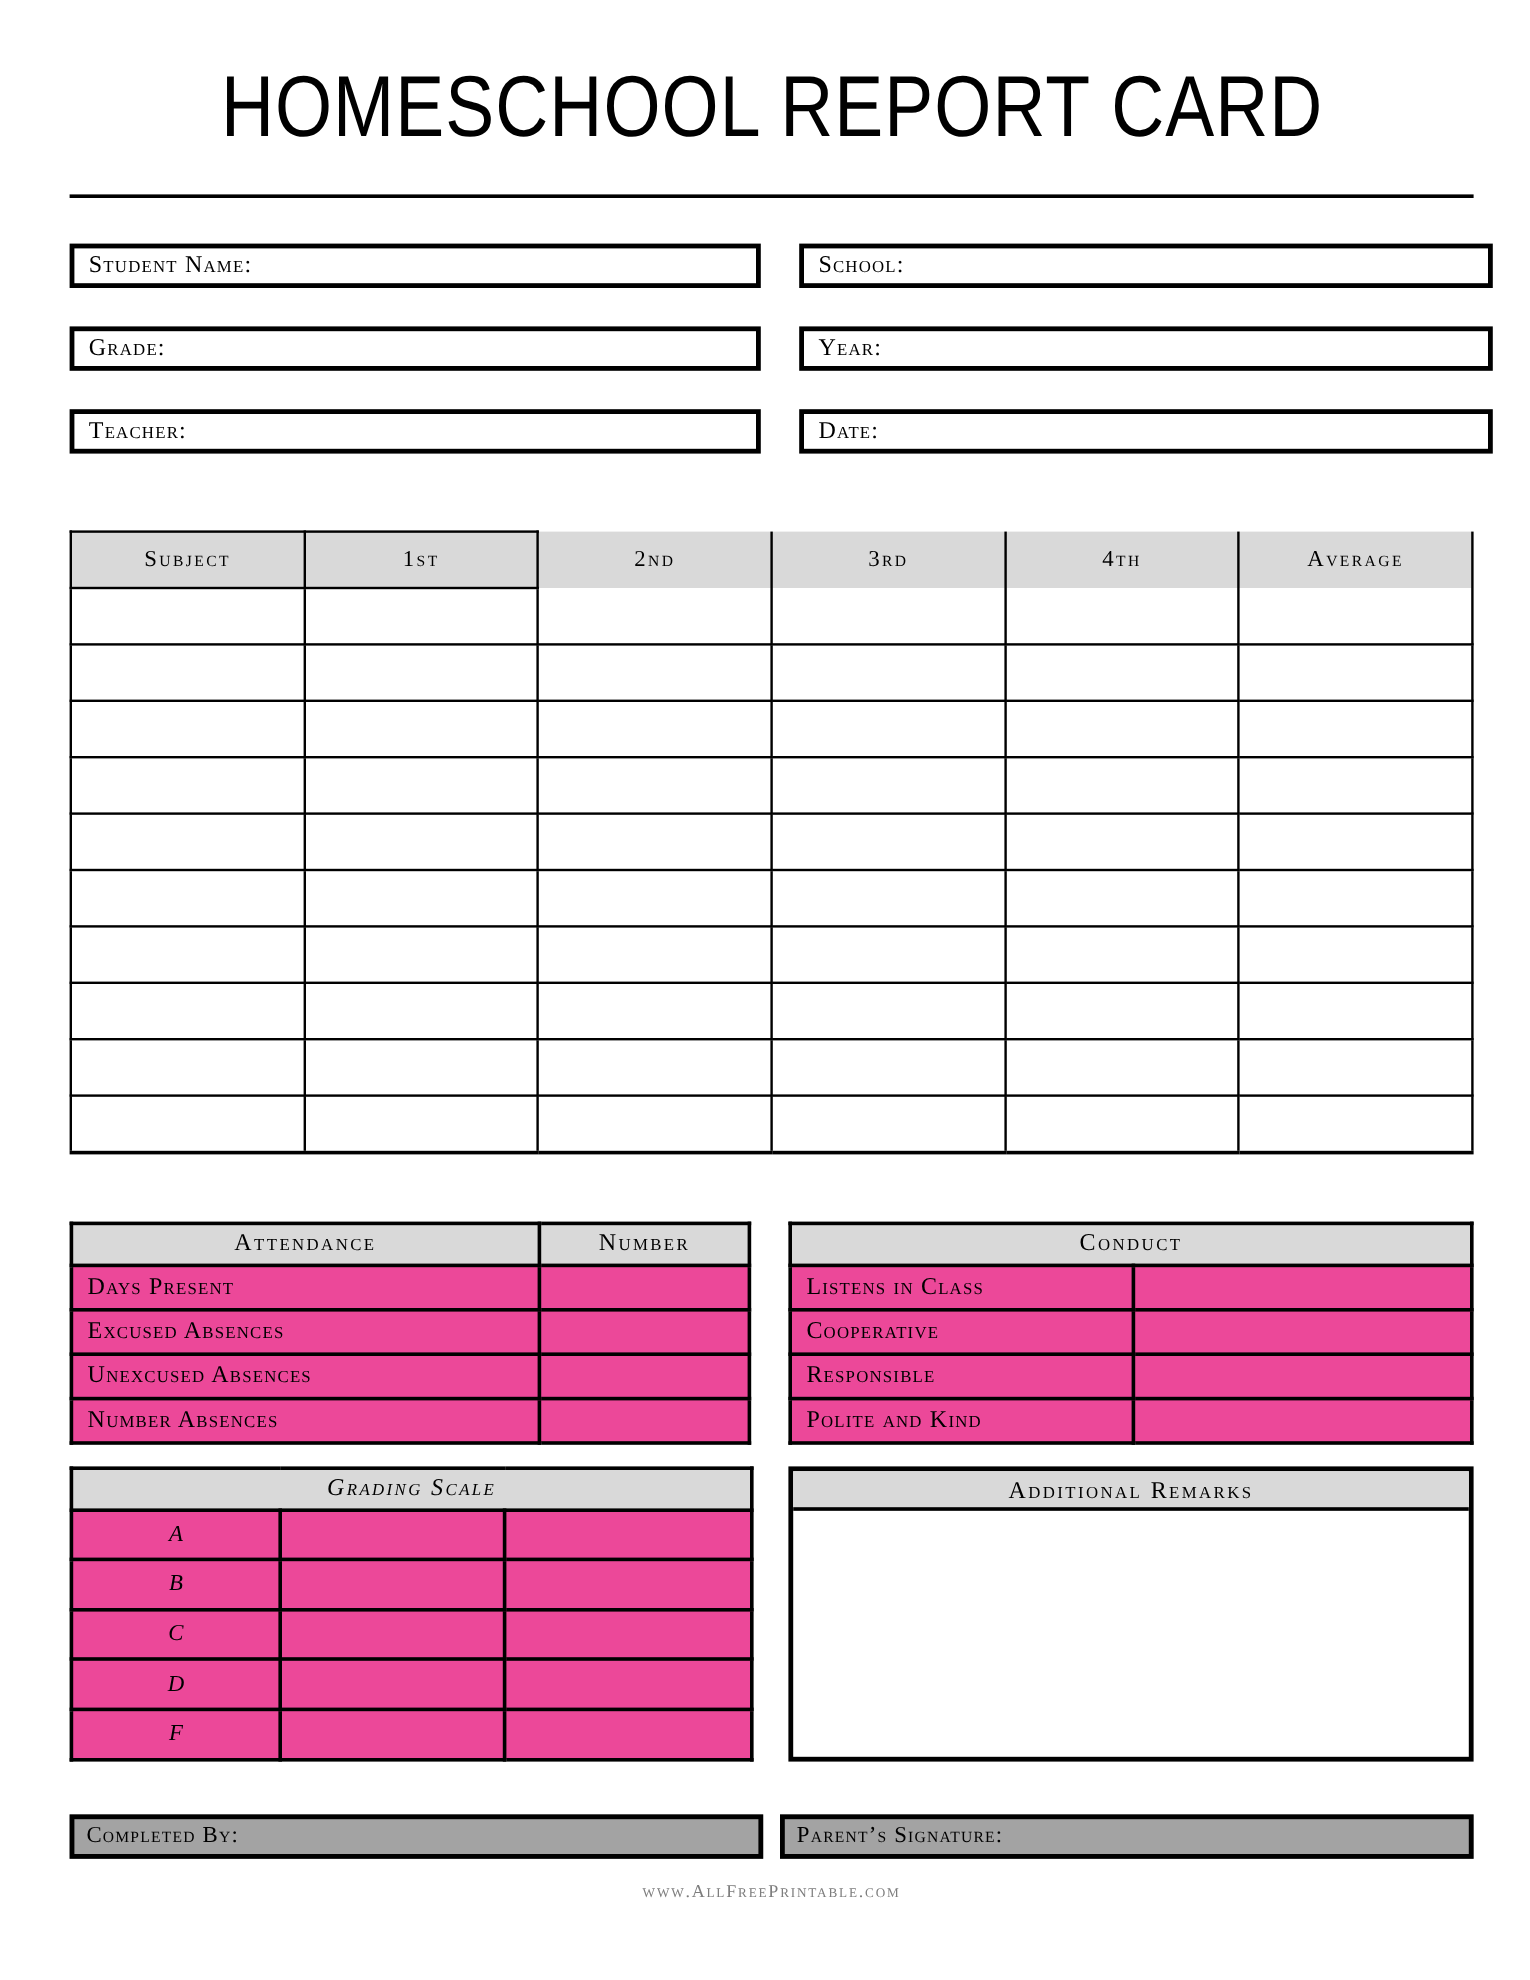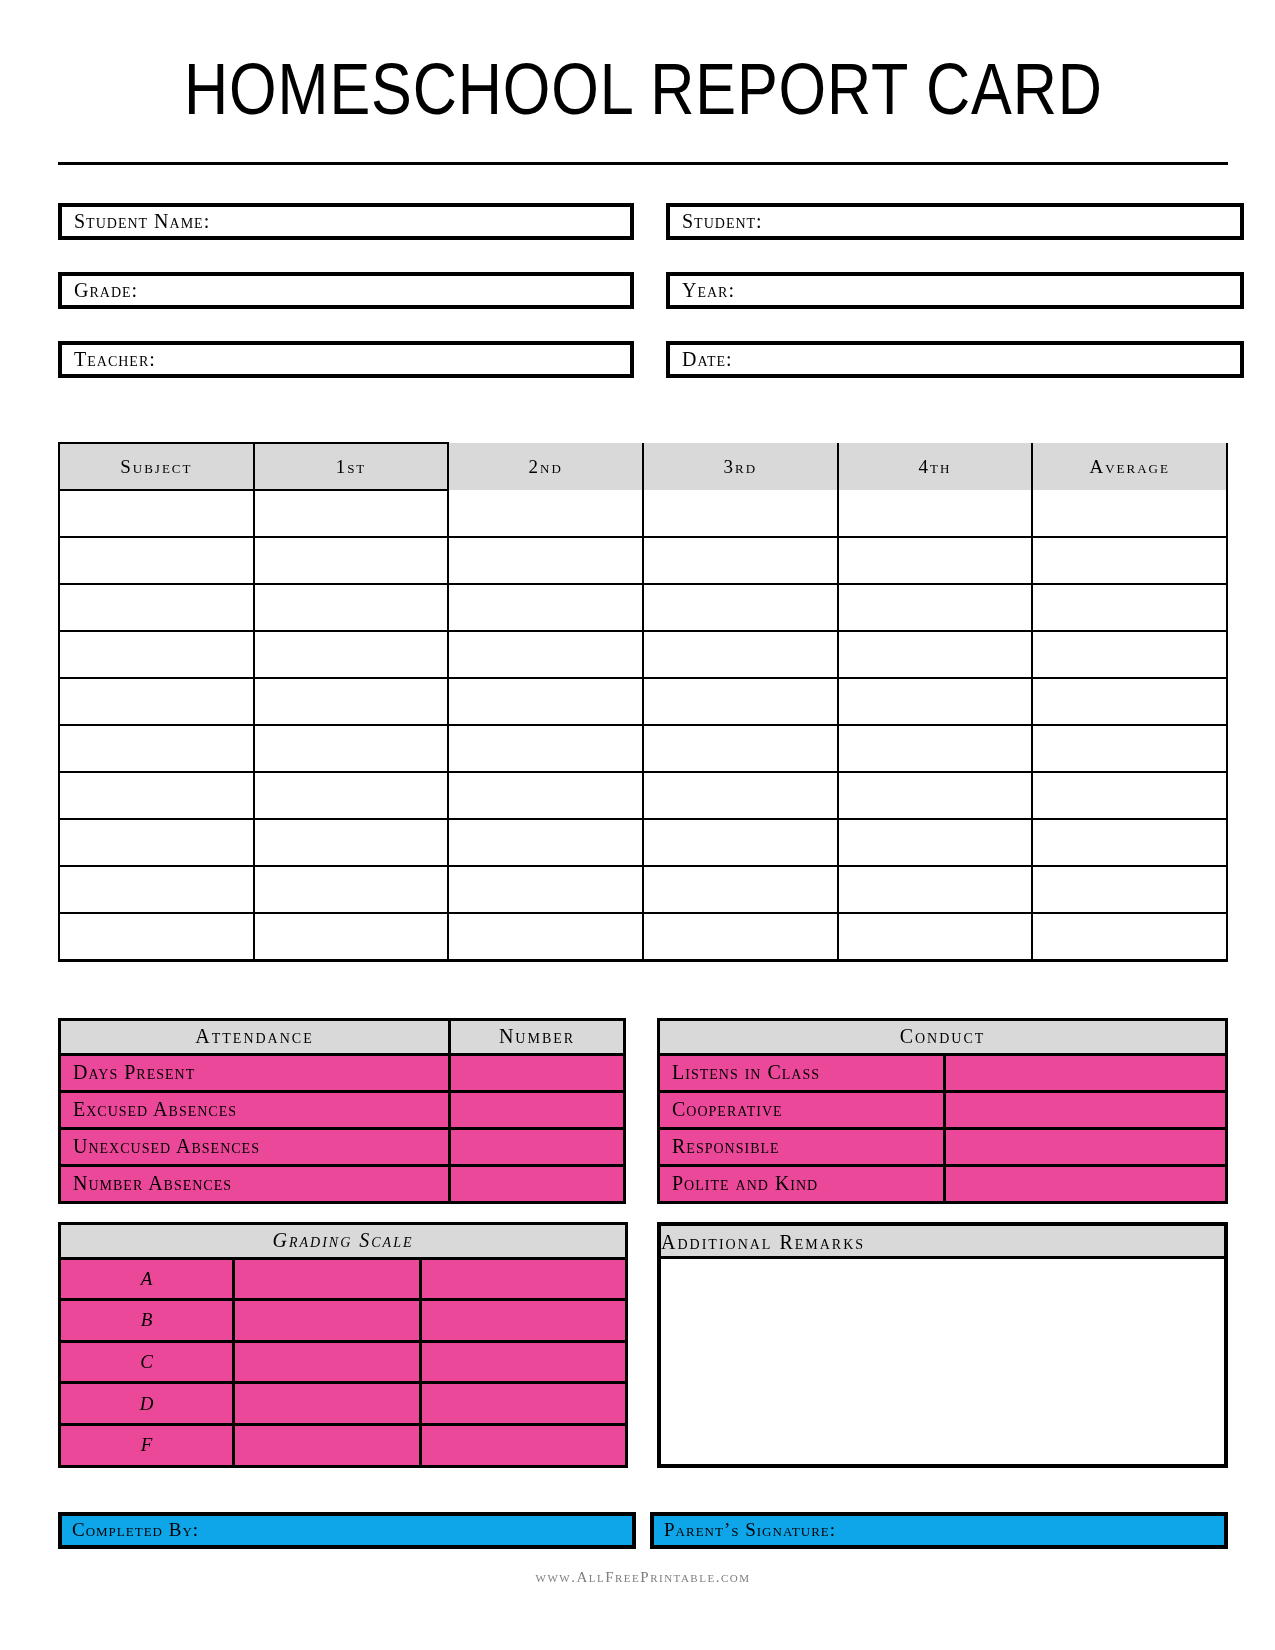--- a/index.html
+++ b/index.html
@@ -130,38 +130,38 @@
   .remarks-box {
     width: 571px;
     height: 246px;
     border: 4px solid var(--border-color);
     background: #fff;
   }
   .remarks-header {
     background: var(--header-bg);
     height: 33px;
     border-bottom: 3px solid var(--border-color);
-    text-align: left;
+    text-align: center;
     line-height: 33px;
     font-variant: small-caps;
     font-size: 20px;
     letter-spacing: 2px;
   }
   .remarks-body { height: 201px; }
 
   
   .bottom-boxes { margin-top: 44px; display: flex; justify-content: space-between; }
   .bottom-box {
     width: 578px;
     height: 37px;
     border: 4px solid var(--border-color);
     display: flex;
     align-items: center;
     padding-left: 10px;
-    background: #0ea5e9;
+    background: #a3a3a3;
   }
   .bottom-label { font-variant: small-caps; font-size: 19px; letter-spacing: 1px; }
 
   
   .footer {
     margin-top: 20px;
     text-align: center;
     font-variant: small-caps;
     font-size: 15px;
     letter-spacing: 1.5px;
@@ -178,21 +178,21 @@
       <div class="title">HOMESCHOOL REPORT CARD</div>
     </div>
 
     <div class="rule"></div>
 
     <div class="info-grid">
       <div class="info-box">
         <span class="info-label">Student Name:</span>
       </div>
       <div class="info-box">
-        <span class="info-label">Student:</span>
+        <span class="info-label">School:</span>
       </div>
       <div class="info-box">
         <span class="info-label">Grade:</span>
       </div>
       <div class="info-box">
         <span class="info-label">Year:</span>
       </div>
       <div class="info-box">
         <span class="info-label">Teacher:</span>
       </div>

